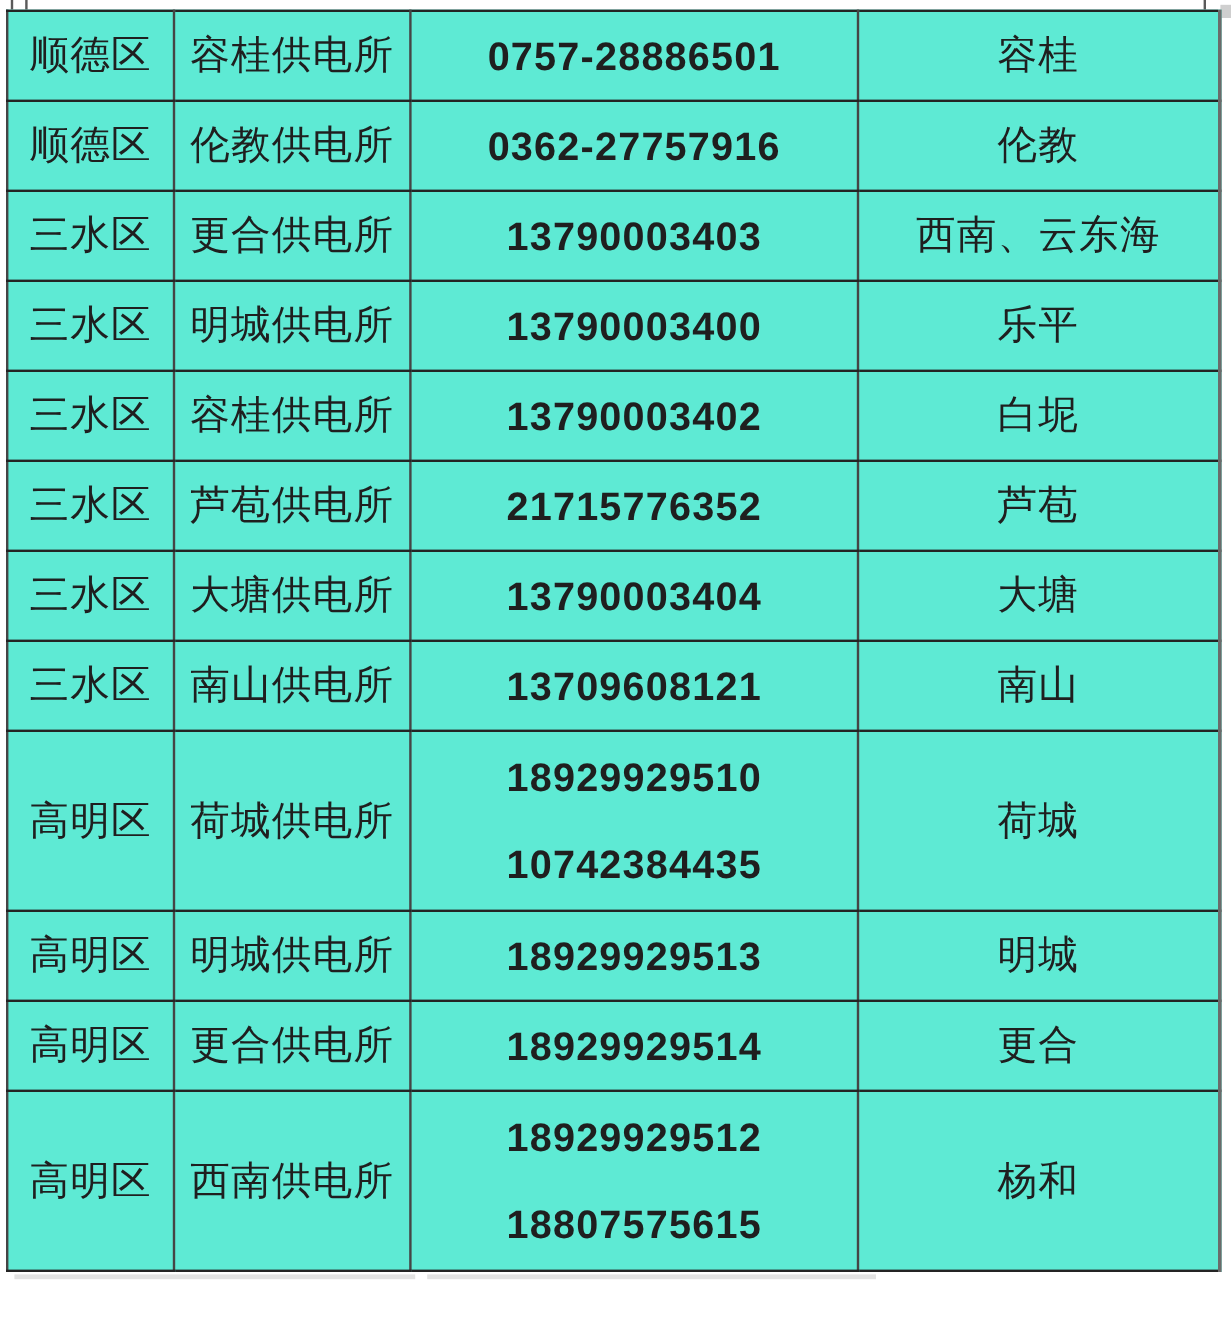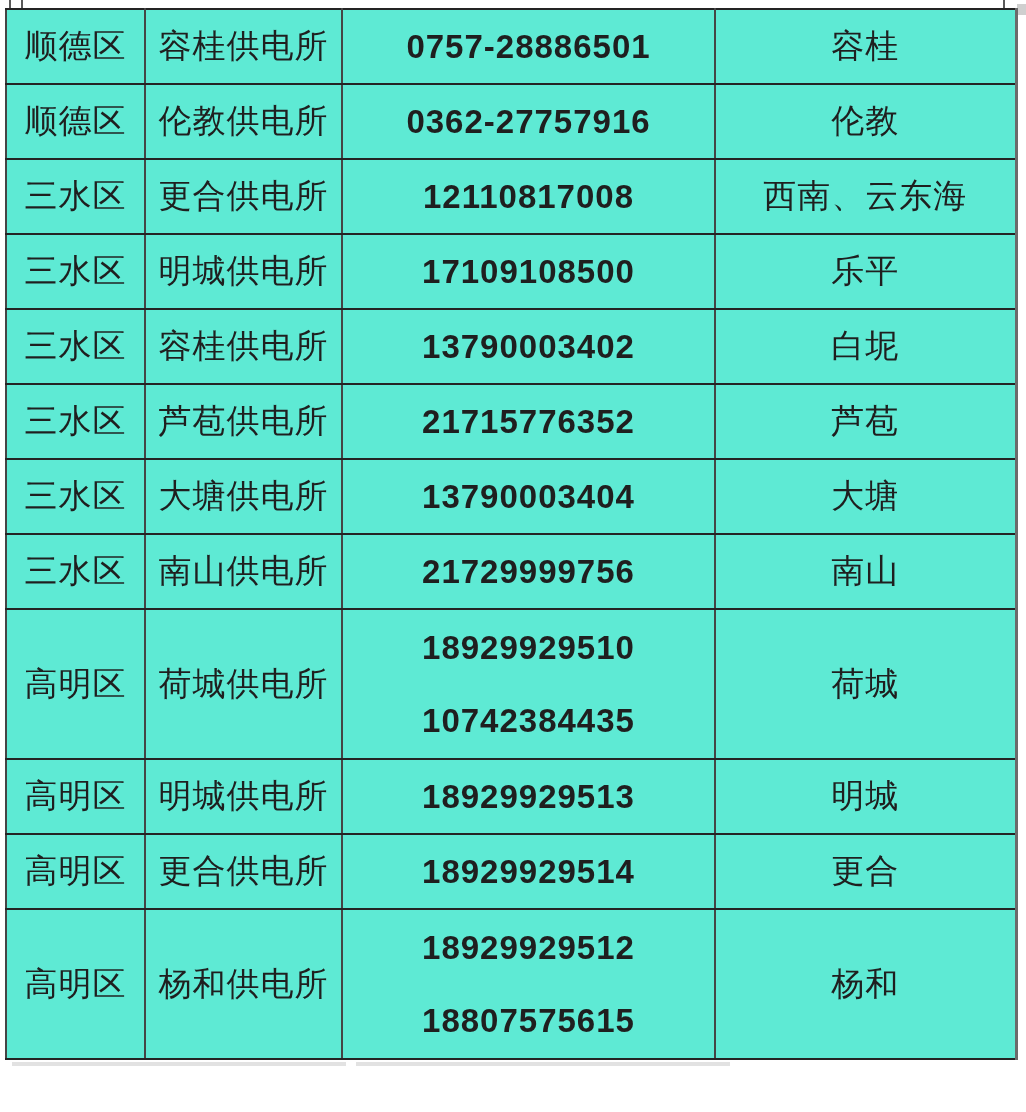--- a/index.html
+++ b/index.html
@@ -127,31 +127,31 @@
               <div class="phone-line">0362-27757916</div>
             </div>
       </td>
       <td>伦教</td>
     </tr>
         <tr class="row-normal">
       <td>三水区</td>
       <td>更合供电所</td>
       <td class="phone-cell">
         <div class="phone-stack">
-              <div class="phone-line">12110817008</div>
+              <div class="phone-line">13790003403</div>
             </div>
       </td>
       <td>西南、云东海</td>
     </tr>
         <tr class="row-normal">
       <td>三水区</td>
       <td>明城供电所</td>
       <td class="phone-cell">
         <div class="phone-stack">
-              <div class="phone-line">17109108500</div>
+              <div class="phone-line">13790003400</div>
             </div>
       </td>
       <td>乐平</td>
     </tr>
         <tr class="row-normal">
       <td>三水区</td>
       <td>容桂供电所</td>
       <td class="phone-cell">
         <div class="phone-stack">
               <div class="phone-line">13790003402</div>
@@ -177,21 +177,21 @@
               <div class="phone-line">13790003404</div>
             </div>
       </td>
       <td>大塘</td>
     </tr>
         <tr class="row-normal">
       <td>三水区</td>
       <td>南山供电所</td>
       <td class="phone-cell">
         <div class="phone-stack">
-              <div class="phone-line">21729999756</div>
+              <div class="phone-line">13709608121</div>
             </div>
       </td>
       <td>南山</td>
     </tr>
         <tr class="row-tall">
       <td>高明区</td>
       <td>荷城供电所</td>
       <td class="phone-cell">
         <div class="phone-stack">
               <div class="phone-line">18929929510</div>
@@ -215,21 +215,21 @@
       <td>更合供电所</td>
       <td class="phone-cell">
         <div class="phone-stack">
               <div class="phone-line">18929929514</div>
             </div>
       </td>
       <td>更合</td>
     </tr>
         <tr class="row-tall">
       <td>高明区</td>
-      <td>杨和供电所</td>
+      <td>西南供电所</td>
       <td class="phone-cell">
         <div class="phone-stack">
               <div class="phone-line">18929929512</div>
               <div class="phone-line">18807575615</div>
             </div>
       </td>
       <td>杨和</td>
     </tr>
       </tbody>
   </table>

